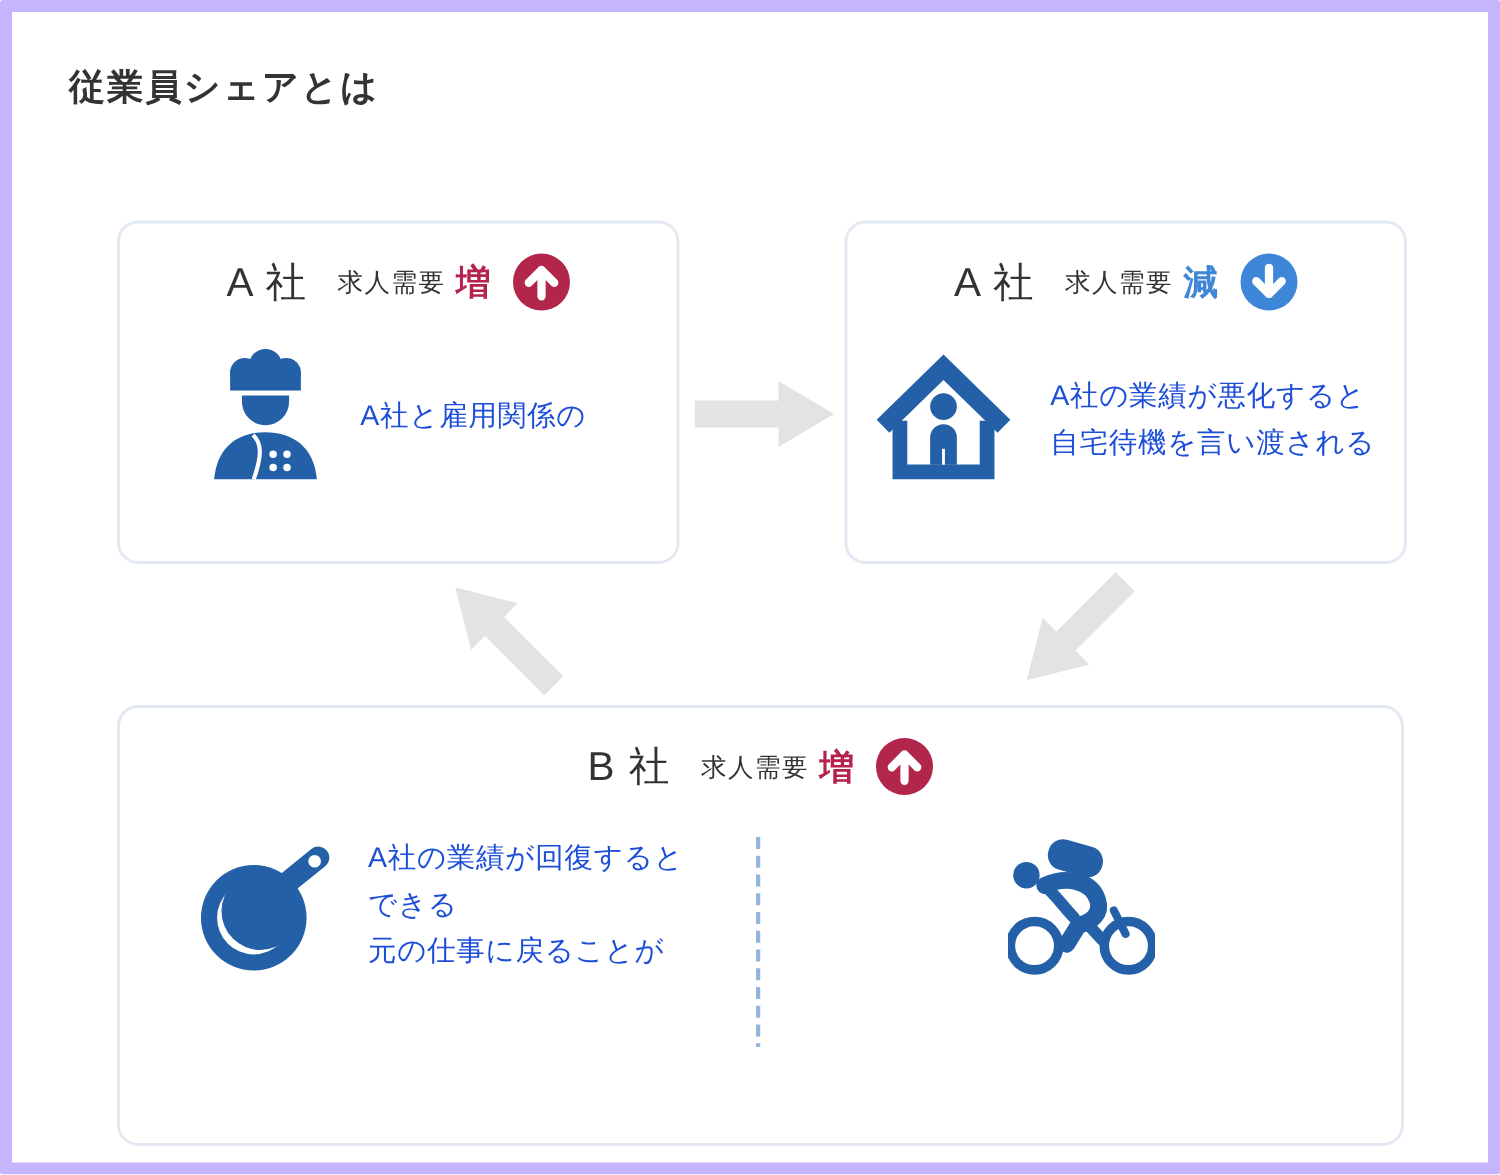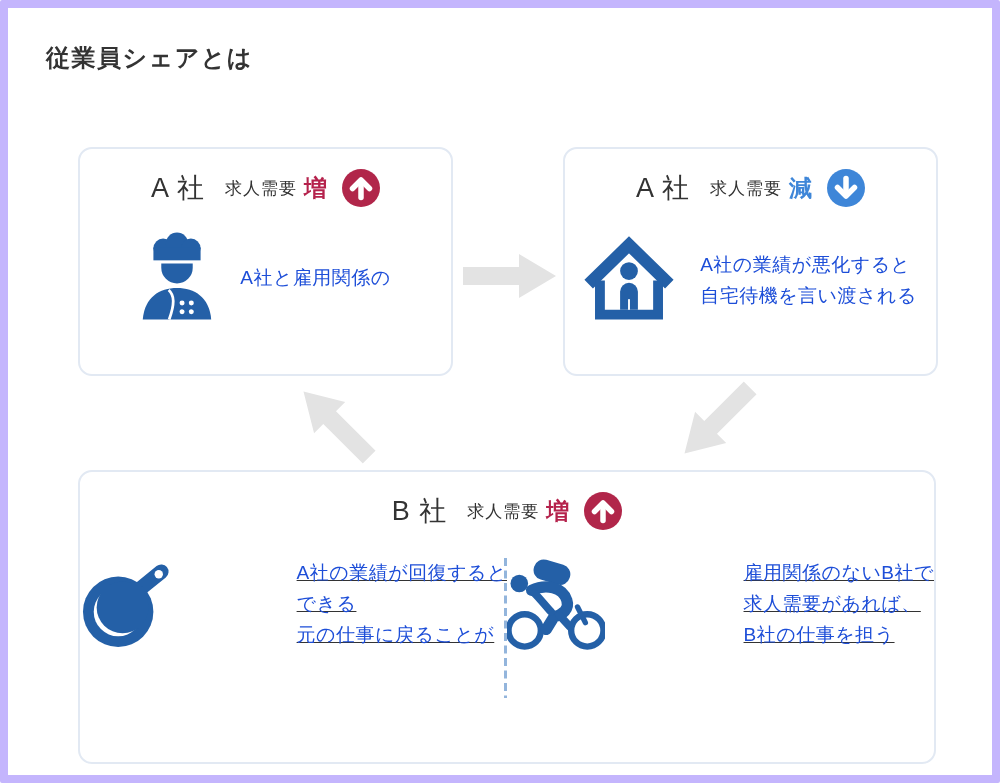--- a/index.html
+++ b/index.html
@@ -40,21 +40,21 @@
 
   .card-body {
     display:flex; align-items:center; justify-content:center;
     margin-top:24px; gap:26px;
   }
   .desc { font-size:19px; font-weight:500; color:#1d4ed8; line-height:31px; letter-spacing:0.5px; }
   .desc .line { display:block; }
 
   .b-content { display:flex; margin-top:26px; }
   .b-half {
-    width:50%; display:flex; align-items:center; justify-content:space-between; gap:22px;text-decoration:underline;
+    width:50%; display:flex; align-items:center; justify-content:center; gap:22px;
   }
   .b-divider { position:absolute; left:424px; top:86px; height:140px; width:3px; }
 
   .icon-wrap { flex:0 0 auto; display:flex; align-items:center; justify-content:center; }
 
   .block-arrow { position:absolute; }
   .arrow-rot { width:94px; height:94px; display:flex; align-items:center; justify-content:center; }
   .rot-dl svg { transform:rotate(135deg); }
   .rot-ul svg { transform:rotate(-135deg); }
 </style>
@@ -177,25 +177,20 @@
             <circle cx="18" cy="74" r="16.5" stroke="#2460a7" stroke-width="6.5" fill="none"></circle>
             <circle cx="82" cy="74" r="16.5" stroke="#2460a7" stroke-width="6.5" fill="none"></circle>
             <circle cx="12.5" cy="26" r="9" fill="#2460a7"></circle>
             <rect x="27" y="4" width="38" height="21" rx="10" fill="#2460a7" transform="rotate(16 46 14)"></rect>
             <path d="M25,33 C40,26 57,30 61,43 C64,52 57,58 48,60 L40,73" stroke="#2460a7" stroke-width="11.5" fill="none" stroke-linecap="round" stroke-linejoin="round"></path>
             <path d="M53,58 L64,70" stroke="#2460a7" stroke-width="8" stroke-linecap="round"></path>
             <path d="M28,36 C35,43 40,50 45,55" stroke="#2460a7" stroke-width="8" stroke-linecap="round" fill="none"></path>
             <path d="M80,66 L72,50" stroke="#2460a7" stroke-width="5.5" stroke-linecap="round"></path>
           </svg>
         </span>
-        <p class="desc">
-          <span class="line">雇用関係のないB社で</span>
-          <span class="line">求人需要があれば、</span>
-          <span class="line">B社の仕事を担う</span>
-        </p>
       </div>
     </div>
   </section>
 
   <div class="block-arrow" style="left:455px; top:245px;">
     <svg width="94" height="46" viewBox="0 0 94 46">
         <polygon points="0,14 56,14 56,1 93,23 56,45 56,32 0,32" fill="#e3e3e3"></polygon>
       </svg>
   </div>
 

